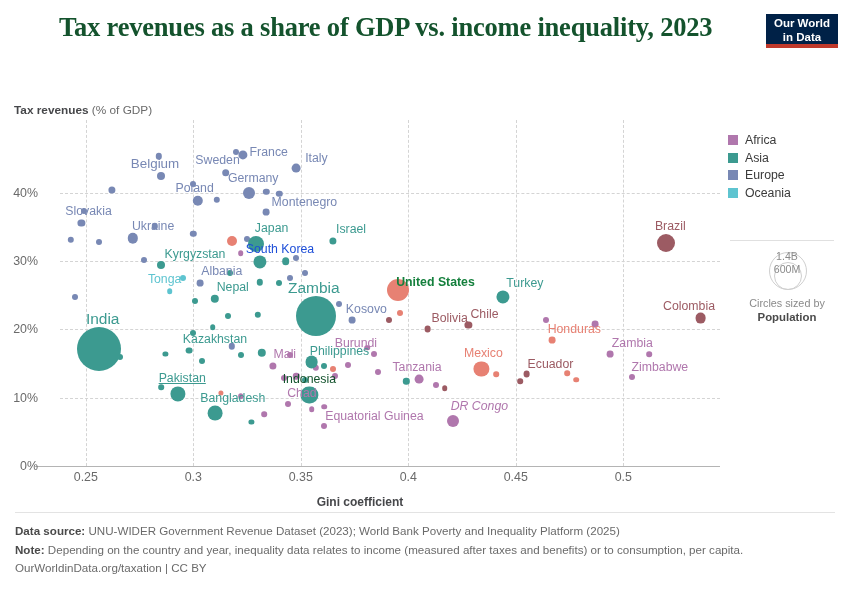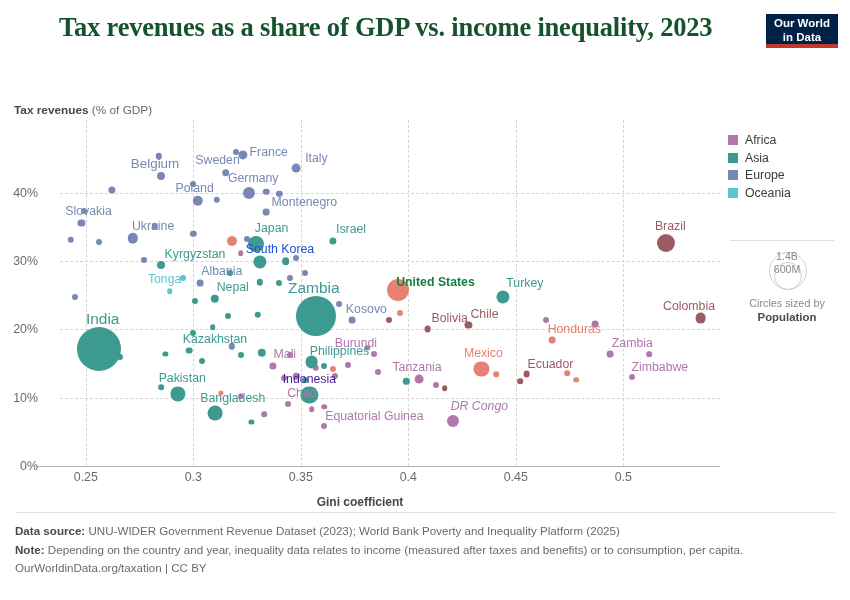--- a/index.html
+++ b/index.html
@@ -268,23 +268,23 @@
       <div class="lbl" style="left: 632.358px; top: 222.933px; color: rgb(176, 119, 173);">Zambia</div>
       <div class="pt" style="left: 631.857px; top: 257.167px; width: 6px; height: 6px; background: rgb(176, 119, 173);"></div>
       <div class="lbl" style="left: 659.857px; top: 247.167px; color: rgb(176, 119, 173);">Zimbabwe</div>
       <div class="pt" style="left: 373.876px; top: 233.933px; width: 6px; height: 6px; background: rgb(176, 119, 173);"></div>
       <div class="lbl" style="left: 355.876px; top: 222.933px; color: rgb(176, 119, 173);">Burundi</div>
       <div class="pt" style="left: 272.834px; top: 246.233px; width: 7.2px; height: 7.2px; background: rgb(176, 119, 173);"></div>
       <div class="lbl" style="left: 284.834px; top: 234.233px; color: rgb(176, 119, 173);">Mali</div>
       <div class="pt" style="left: 311.531px; top: 242.133px; width: 12.8px; height: 12.8px; background: rgb(60, 154, 144);"></div>
       <div class="lbl" style="left: 339.531px; top: 231.133px; color: rgb(60, 154, 144);">Philippines</div>
       <div class="pt" style="left: 309.381px; top: 274.933px; width: 17.2px; height: 17.2px; background: rgb(60, 154, 144);"></div>
-      <div class="lbl" style="left: 309.381px; top: 258.933px; color: #4c1d95;">Indonesia</div>
+      <div class="lbl" style="left: 309.381px; top: 258.933px; color: #14532d;">Indonesia</div>
       <div class="pt" style="left: 178.241px; top: 274.25px; width: 15.2px; height: 15.2px; background: rgb(60, 154, 144);"></div>
-      <div class="lbl" style="left: 182.241px; top: 258.25px; color: rgb(60, 154, 144);">Pakistan</div>
+      <div class="lbl" style="left: 182.241px; top: 258.25px; color: rgb(60, 154, 144); text-decoration: underline;">Pakistan</div>
       <div class="pt" style="left: 214.788px; top: 293.383px; width: 14.8px; height: 14.8px; background: rgb(60, 154, 144);"></div>
       <div class="lbl" style="left: 232.788px; top: 278.383px; color: rgb(60, 154, 144);">Bangladesh</div>
       <div class="pt" style="left: 419.023px; top: 259.217px; width: 8.8px; height: 8.8px; background: rgb(176, 119, 173);"></div>
       <div class="lbl" style="left: 417.023px; top: 247.217px; color: rgb(176, 119, 173);">Tanzania</div>
       <div class="pt" style="left: 481.368px; top: 248.967px; width: 15.2px; height: 15.2px; background: rgb(231, 129, 115);"></div>
       <div class="lbl" style="left: 483.368px; top: 232.967px; color: rgb(231, 129, 115);">Mexico</div>
       <div class="pt" style="left: 526.515px; top: 254.433px; width: 6.8px; height: 6.8px; background: rgb(156, 91, 99);"></div>
       <div class="lbl" style="left: 550.515px; top: 244.433px; color: rgb(156, 91, 99);">Ecuador</div>
       <div class="pt" style="left: 287.883px; top: 283.817px; width: 6px; height: 6px; background: rgb(176, 119, 173);"></div>
       <div class="lbl" style="left: 301.883px; top: 272.817px; color: rgb(176, 119, 173);">Chad</div>

